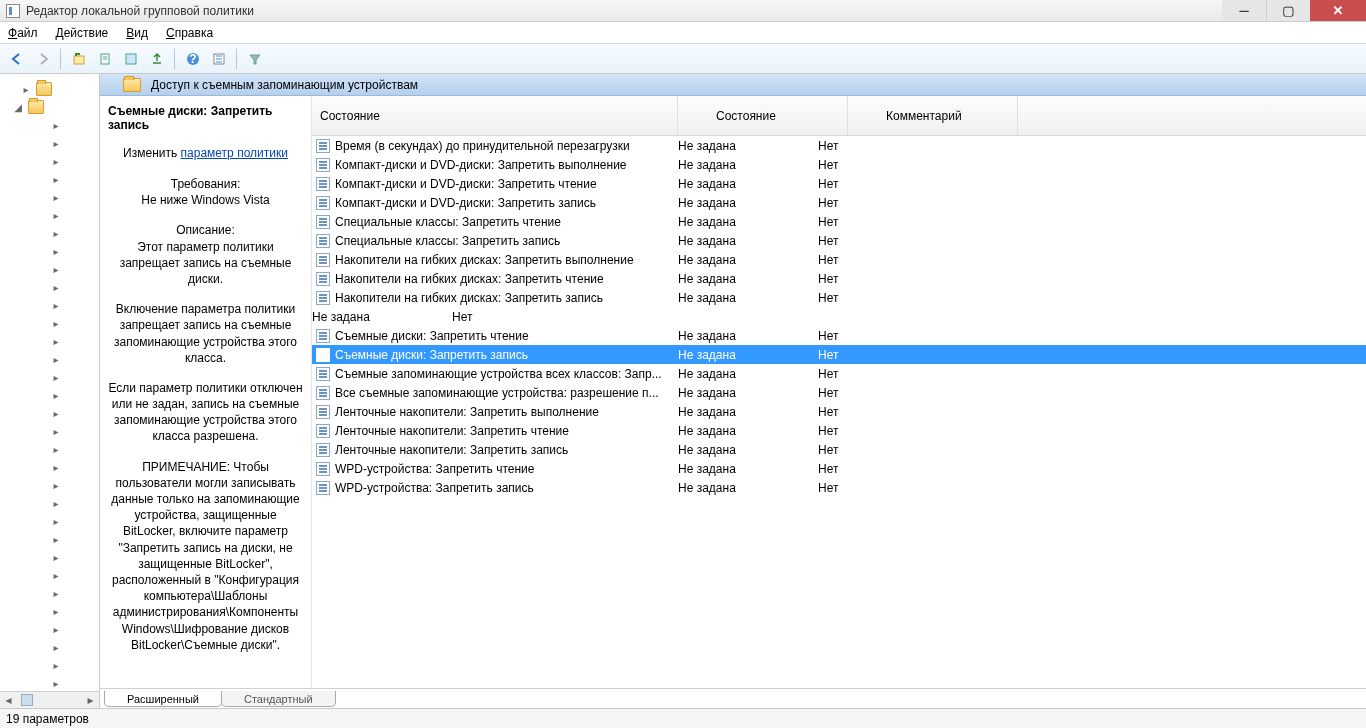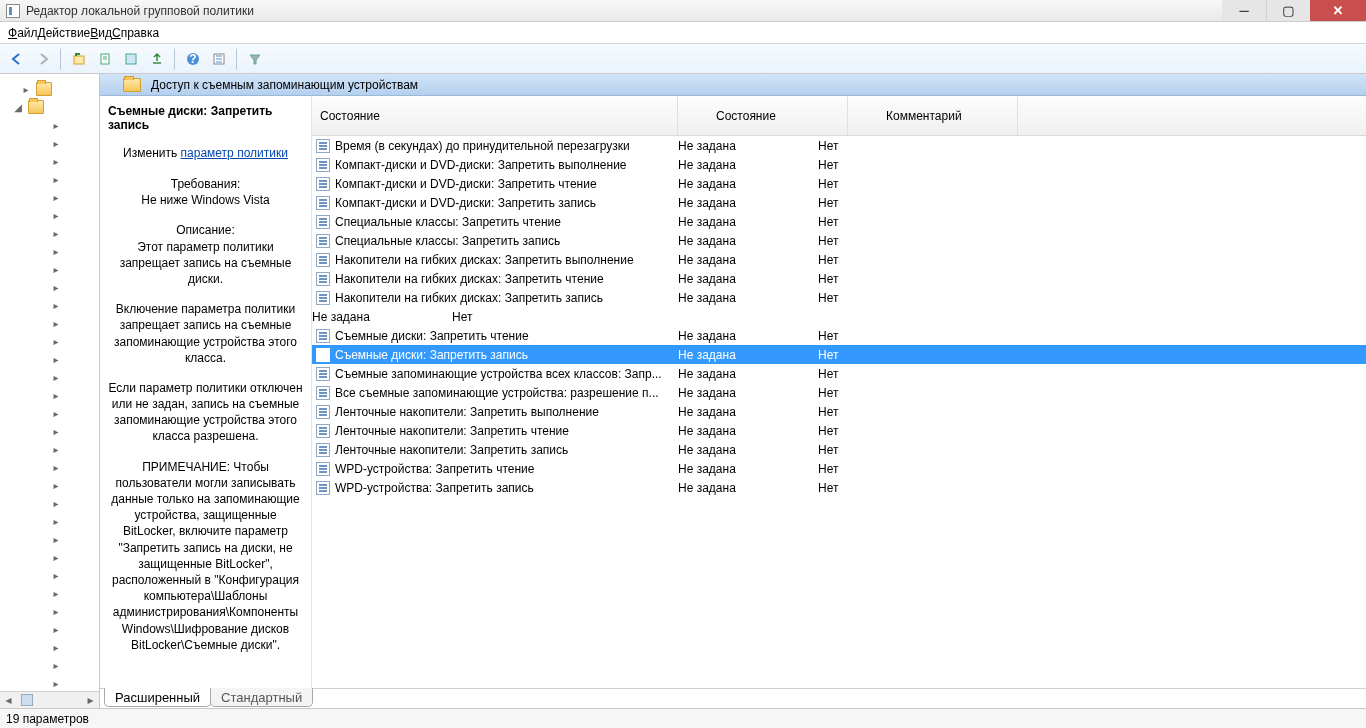--- a/index.html
+++ b/index.html
@@ -11,21 +11,21 @@
     .titlebar-icon:before { content:""; position:absolute; left:2px; top:2px; width:3px; height:8px; background:#5a92c7; }
     .titlebar-icon:after { content:""; position:absolute; left:6px; top:2px; width:4px; height:8px; background:#fff; }
     .titlebar-text { flex: 1; color: #333; font-size: 12px; }
     .winctl { display: flex; height: 100%; }
     .winctl .btn { width: 44px; display:flex; align-items:center; justify-content:center; font-family: Arial, sans-serif; font-size: 13px; }
     .winctl .btn.min { background:#e6e6e6; }
     .winctl .btn.max { background:#e6e6e6; border-left:1px solid #d0d0d0; }
     .winctl .btn.close { width: 56px; background:#c94f4f; color:#fff; font-weight:bold; }
     
     
-    .menubar { height: 22px; display:flex; align-items:center; padding-left:8px; border-bottom: 1px solid #d6d6d6; background:#fff; }
+    .menubar { height: 22px; display:flex; align-items:center; padding-left:8px; gap:18px; border-bottom: 1px solid #d6d6d6; background:#fff; }
     .menubar span { cursor: default; }
     .menubar span u { text-decoration: underline; }
     
     
     .toolbar { height: 30px; display:flex; align-items:center; padding-left:6px; background:linear-gradient(#f6fbff,#eaf3fb); border-bottom:1px solid #c9c9c9; gap:4px; }
     .tbtn { width:22px; height:22px; border:1px solid transparent; border-radius:3px; display:flex; align-items:center; justify-content:center; }
     .tbtn.sep { width:2px; border-left:1px solid #b5c6d8; margin:0 2px; }
     
     
     .content { flex:1; display:flex; border-top: none; overflow:hidden; }
@@ -71,21 +71,21 @@
     .list-row { height:19px; display:flex; align-items:center; }
     .list-row.selected { background:#3399ff; color:#fff; }
     .list-row .c1 { display:flex; align-items:center; gap:5px; padding-left:4px; }
     .list-row .doc-ic { width:14px; height:14px; border:1px solid #8fa8c4; background:#fff; position:relative; flex-shrink:0; }
     .list-row .doc-ic:before { content:""; position:absolute; left:2px; top:2px; right:2px; height:2px; background:#6e93bd; box-shadow: 0 3px 0 #6e93bd, 0 6px 0 #6e93bd; }
     .list-row.selected .doc-ic { border-color:#fff; }
     .list-row.selected .doc-ic:before { background:#fff; box-shadow:0 3px 0 #fff, 0 6px 0 #fff; }
     
     
     .bottom-tabs { height:20px; display:flex; align-items:flex-end; padding-left:4px; border-top:1px solid #d0d0d0; background:#fff; }
-    .bottom-tabs .tab { padding:2px 10px 1px; border:1px solid #a8a8a8; border-top:none; border-radius: 0 0 5px 5px; background:#fff; font-size:13px; position:relative; top:-1px; }
+    .bottom-tabs .tab { padding:2px 22px 1px; border:1px solid #a8a8a8; border-top:none; border-radius: 0 0 5px 5px; background:#fff; font-size:11px; position:relative; top:-1px; }
     .bottom-tabs .tab.inactive { background:#f4f4f4; color:#555; }
     .bottom-tabs .tab + .tab { margin-left:-1px; }
     
     
     .statusbar { height:20px; border-top:1px solid #c9c9c9; display:flex; align-items:center; padding-left:6px; background:#f6f6f6; }
     
   </style>
 </head>
 <body>
 

